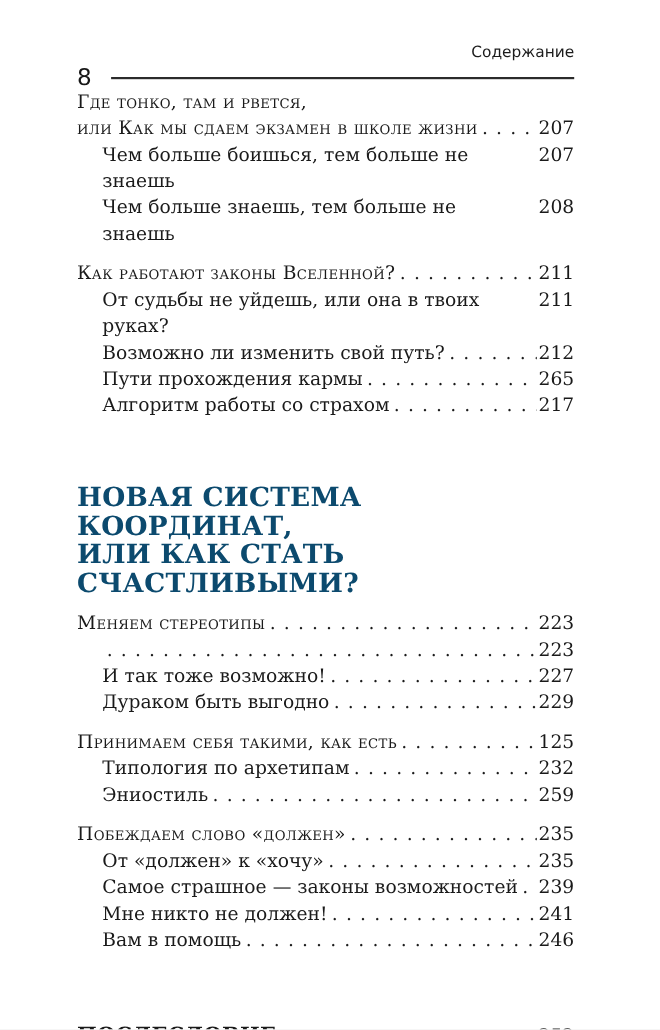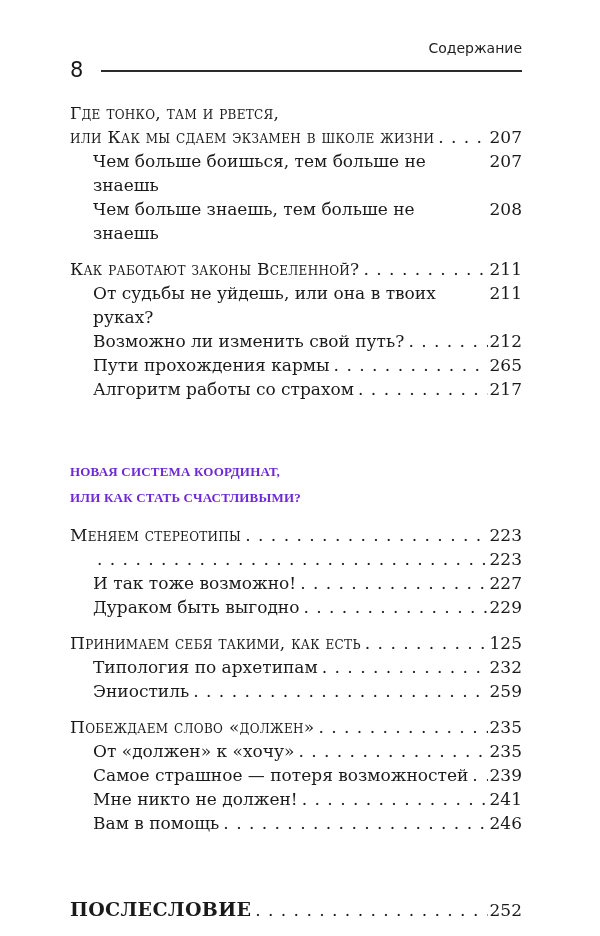--- a/index.html
+++ b/index.html
@@ -23,21 +23,21 @@
     color: #1c1c1c;
     margin-bottom: 4px;
   }
   .rule-row { display: flex; align-items: center; }
   .folio {
     font-family: "DejaVu Sans", "Liberation Sans", sans-serif;
     font-size: 21px; line-height: 1;
     color: #161616;
   }
   .rule { flex: 1; height: 2px; background: #2b2b2b; margin-left: 18px; }
-  .page-header { margin-bottom: 20px; }
+  .page-header { }
 
   
   .row {
     display: flex;
     align-items: baseline;
     line-height: 24px;
     font-size: 17px;
   }
   .sub { padding-left: 23px; }
   .chapter-title {
@@ -54,25 +54,24 @@
     color: #1a1a1a;
   }
   .pg { white-space: nowrap; }
 
   .block { margin-top: 12px; }
   .block.first { margin-top: 0; }
 
   .part-heading {
     margin-top: 58px;
     font-weight: bold;
-    font-size: 13px;
+    font-size: 24px;
     line-height: 26px;
     letter-spacing: 0.2px;
-    color: #6d28d9;
-    font-family: Liberation Serif, serif;
+    color: #0c4a6e;
   }
   .after-block { margin-top: 62px; }
   .afterword-title { font-weight: bold; font-size: 19px; letter-spacing: 0.3px; }
 </style>
 </head>
 <body>
 
 <div class="page">
 
   <header class="page-header">
@@ -184,21 +183,21 @@
         <span class="chapter-title">Побеждаем слово «должен»</span>
         <span class="leader"></span>
         <span class="pg">235</span>
       </div>
       <div class="row sub">
         <span>От «должен» к «хочу»</span>
         <span class="leader"></span>
         <span class="pg">235</span>
       </div>
       <div class="row sub">
-        <span>Самое страшное — потеря возможностей</span>
+        <span>Самое страшное — законы возможностей</span>
         <span class="leader"></span>
         <span class="pg">239</span>
       </div>
       <div class="row sub">
         <span>Мне никто не должен!</span>
         <span class="leader"></span>
         <span class="pg">241</span>
       </div>
       <div class="row sub">
         <span>Вам в помощь</span>

